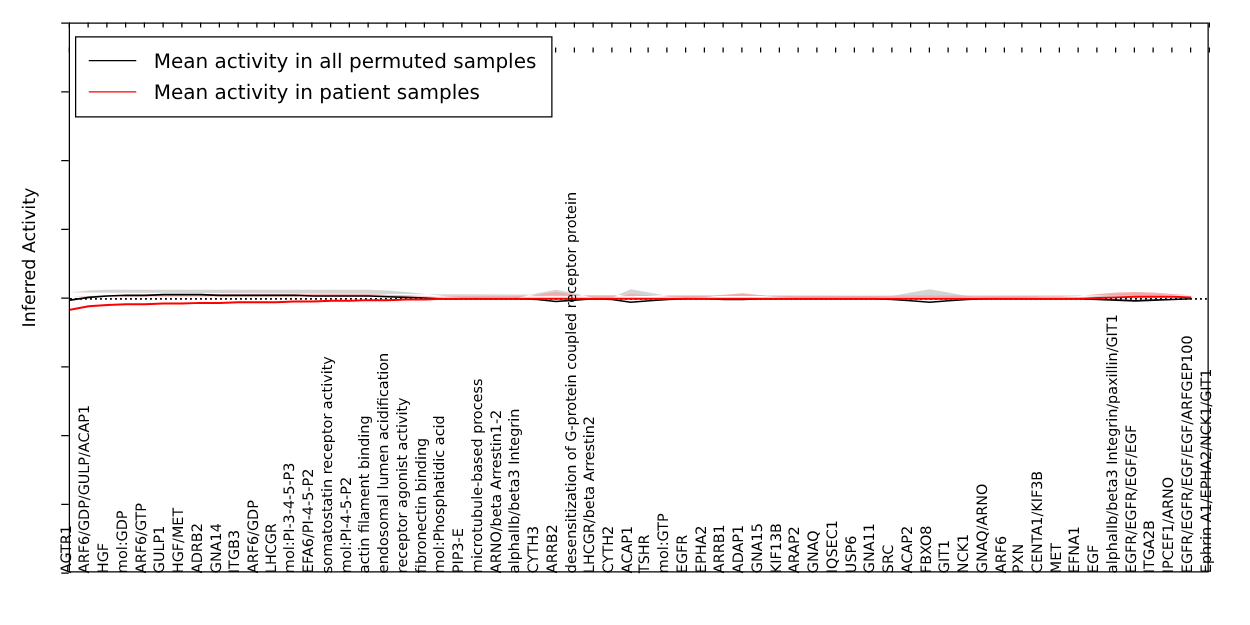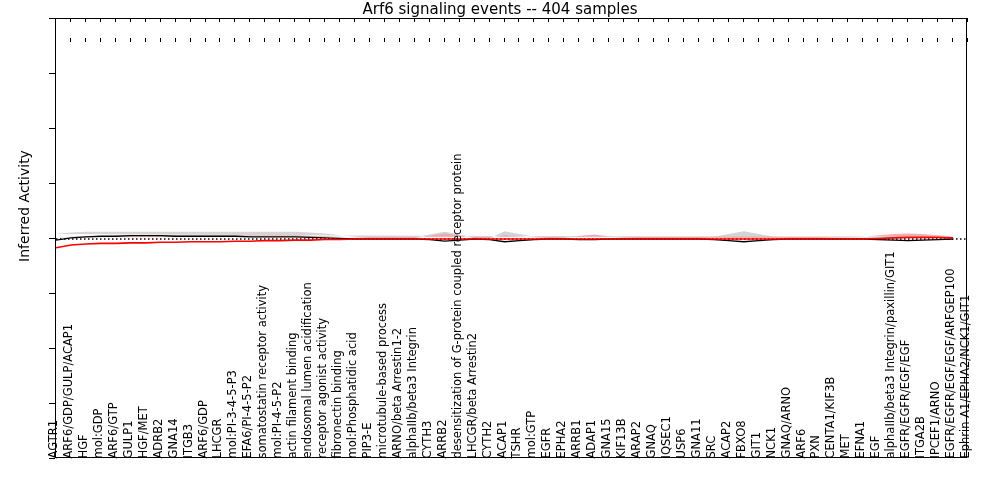--- a/index.html
+++ b/index.html
@@ -128,21 +128,20 @@
     font-size: 16px;
     line-height: 18px;
     white-space: nowrap;
   }
 </style>
 </head>
 <body>
 
 <div id="figure">
 
-  <div id="chart-title">Arf6 signaling events -- 404 samples</div>
 
   <div id="y-axis-label">Inferred Activity</div>
 
   <div id="ytick-layer">
       <div class="ytick-mark" style="top: 18px;"></div>
       <div class="ytick-mark" style="top: 73px;"></div>
       <div class="ytick-mark" style="top: 128px;"></div>
       <div class="ytick-mark" style="top: 183px;"></div>
       <div class="ytick-mark" style="top: 238px;"></div>
       <div class="ytick-mark" style="top: 293px;"></div>
@@ -351,14 +350,24 @@
       <div class="xtick-mark" style="left: 937.098px;"></div>
       <div class="xtick-mark-top" style="left: 937.098px;"></div>
       <div class="xtick-label" style="left: 956.049px;">EGFR/EGFR/EGF/EGF/ARFGEP100</div>
       <div class="xtick-mark" style="left: 952.049px;"></div>
       <div class="xtick-mark-top" style="left: 952.049px;"></div>
       <div class="xtick-label" style="left: 971px;">Ephrin A1/EPHA2/NCK1/GIT1</div>
       <div class="xtick-mark" style="left: 967px;"></div>
       <div class="xtick-mark-top" style="left: 967px;"></div>
     </div>
 
+  <div id="legend">
+    <div class="legend-row">
+      <span class="legend-swatch" style="border-top-color: rgb(0, 0, 0);"></span>
+      <span class="legend-text">Mean activity in all permuted samples</span>
+    </div>
+    <div class="legend-row">
+      <span class="legend-swatch" style="border-top-color: rgb(255, 0, 0);"></span>
+      <span class="legend-text">Mean activity in patient samples</span>
+    </div>
+  </div>
 
 </div>
 
 </body></html>

